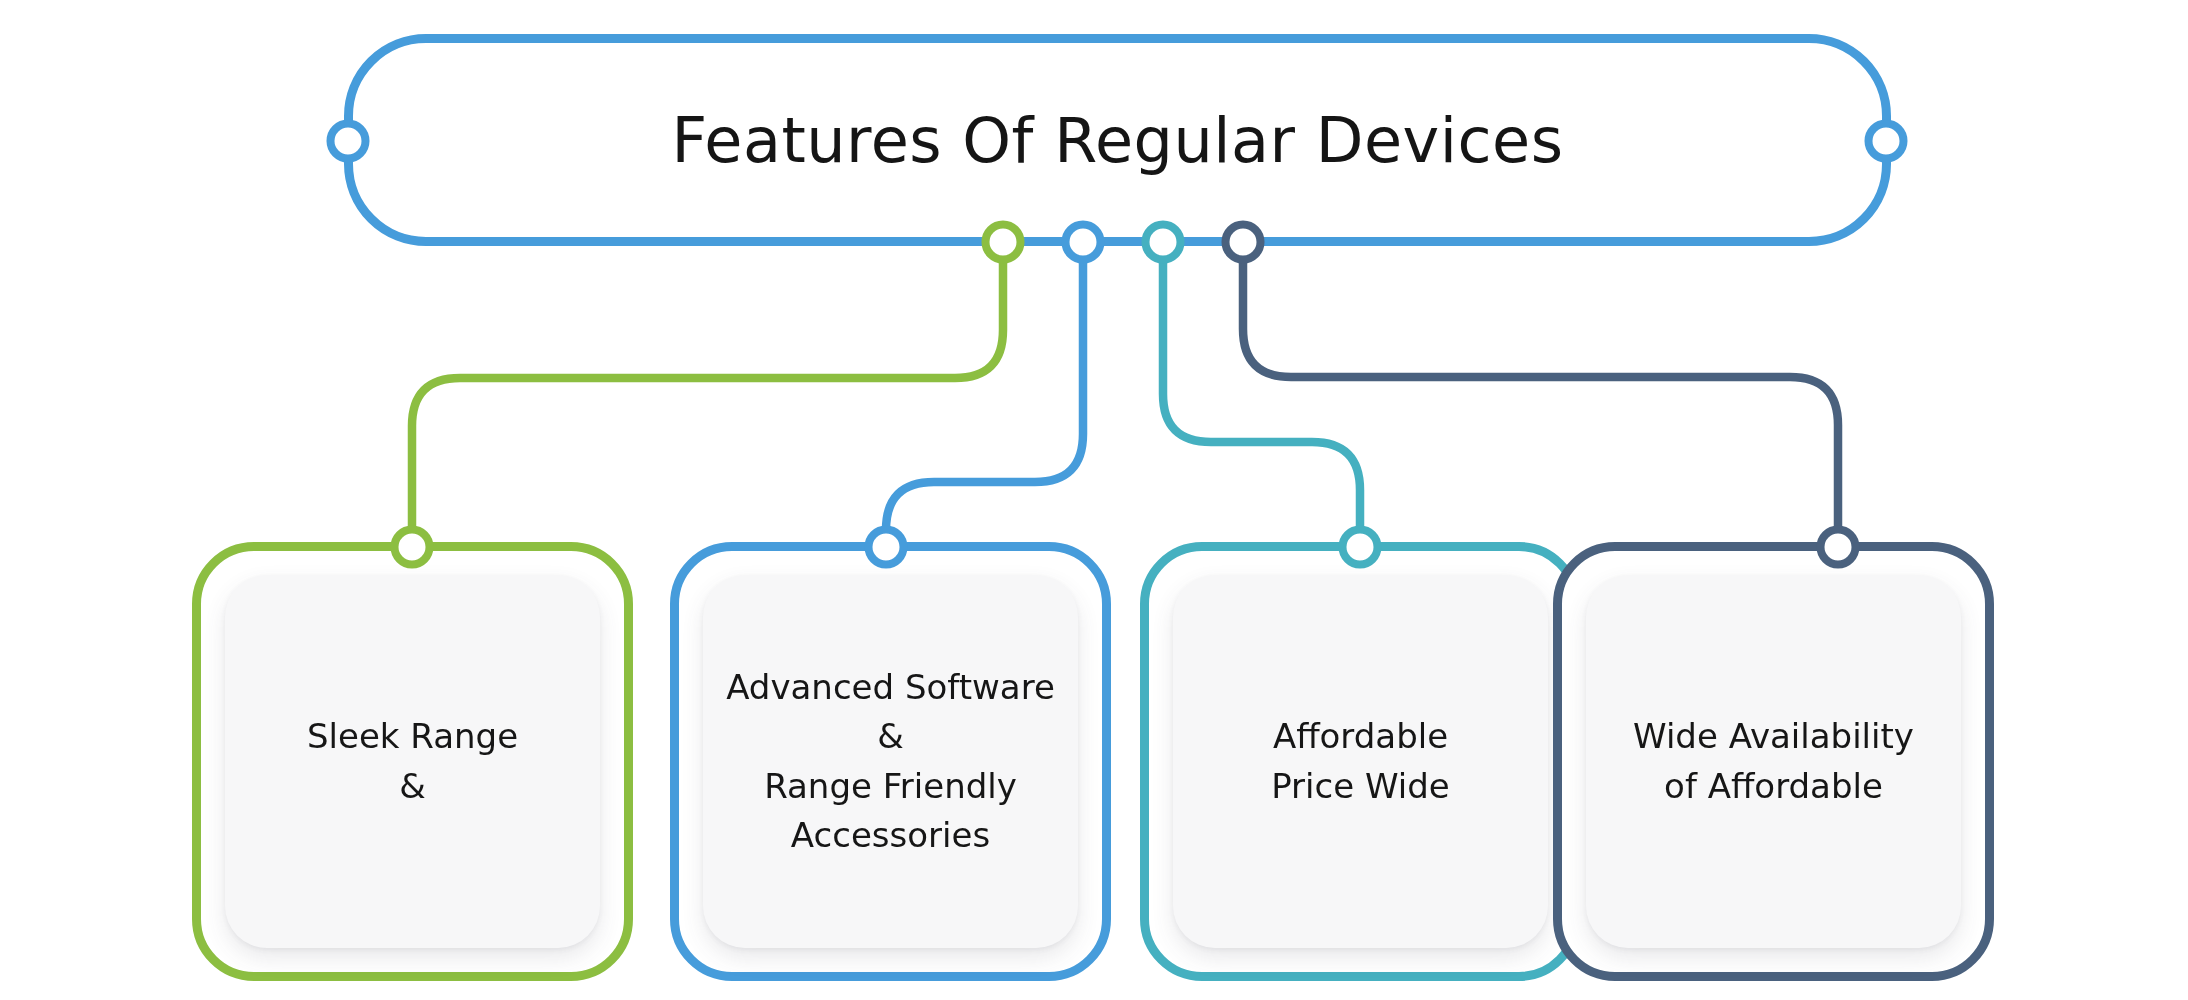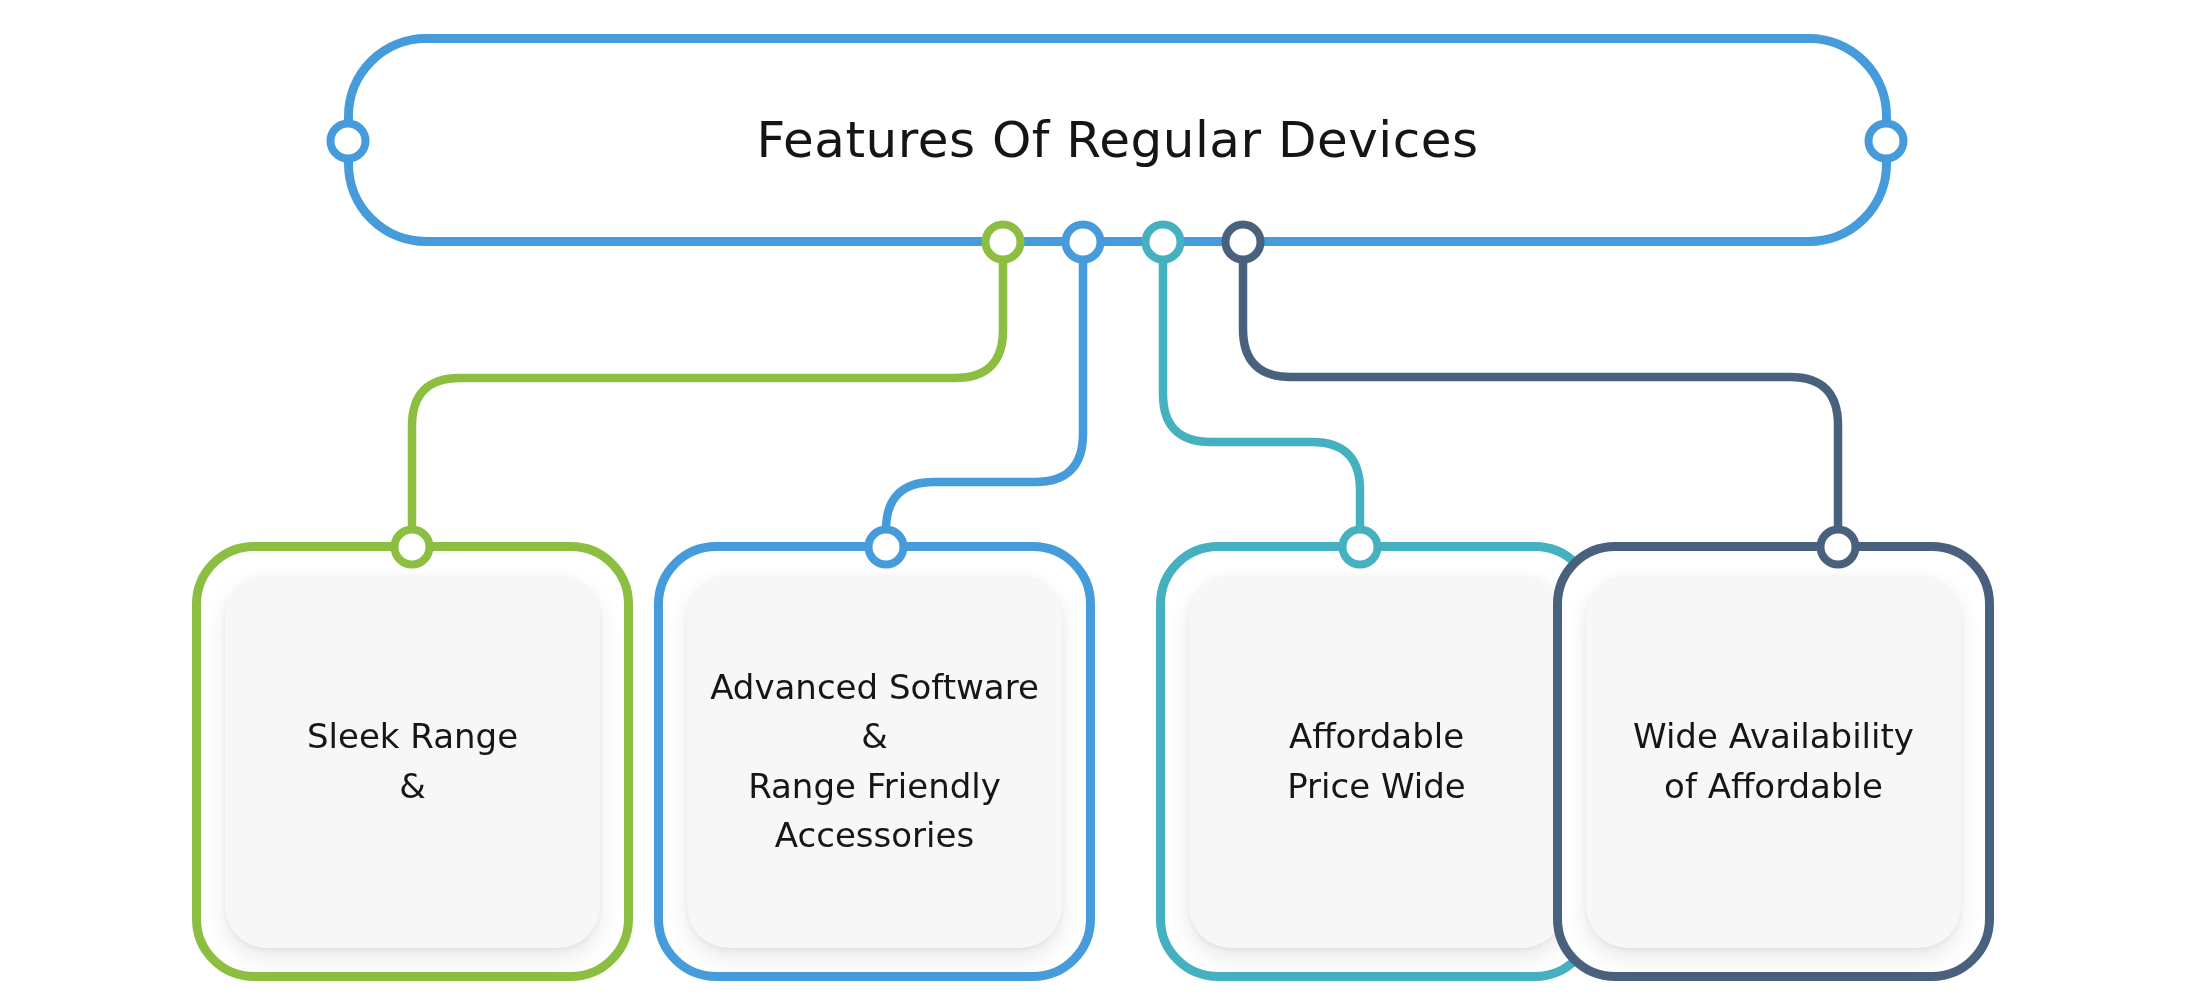--- a/index.html
+++ b/index.html
@@ -14,38 +14,38 @@
   .title-box{
     position:absolute;
     left:344px;top:34px;width:1547px;height:212px;
     box-sizing:border-box;
     border:9px solid var(--blue);
     border-radius:82px;
     background:#ffffff;
     display:flex;align-items:center;justify-content:center;
   }
   .title-text{
-    font-size:50px;
+    font-size:62px;
     font-weight:500;
     color:#151515;
     letter-spacing:0.5px;
     white-space:nowrap;
   }
   
   .feature-box{
     position:absolute;
     top:542px;width:441px;height:439px;
     box-sizing:border-box;
     border-radius:62px;
     border:9px solid #000;
     background:#ffffff;
   }
   .feature-box.green{border-color:var(--green);}
   .feature-box.blue{border-color:var(--blue);}
-  .feature-box.teal{border-color:var(--teal);margin-left:16px;}
+  .feature-box.teal{border-color:var(--teal);}
   .feature-box.slate{border-color:var(--slate);}
   .feature-panel{
     position:absolute;
     inset:24px;
     background:var(--panel);
     border-radius:42px;
     box-shadow:0 10px 22px rgba(70,75,90,0.12), 0 2px 5px rgba(70,75,90,0.07);
     display:flex;flex-direction:column;
     align-items:center;justify-content:center;
     text-align:center;
@@ -84,21 +84,21 @@
     <div class="title-text">Features Of Regular Devices</div>
   </div>
 
   <div class="feature-box green" style="left:192px;">
     <div class="feature-panel">
       <div class="feature-line">Sleek Range</div>
       <div class="feature-line">&amp;</div>
     </div>
   </div>
 
-  <div class="feature-box blue" style="left:654px;">
+  <div class="feature-box blue" style="left:670px;">
     <div class="feature-panel">
       <div class="feature-line">Advanced Software</div>
       <div class="feature-line">&amp;</div>
       <div class="feature-line">Range Friendly</div>
       <div class="feature-line">Accessories</div>
     </div>
   </div>
 
   <div class="feature-box teal" style="left:1140px;">
     <div class="feature-panel">

